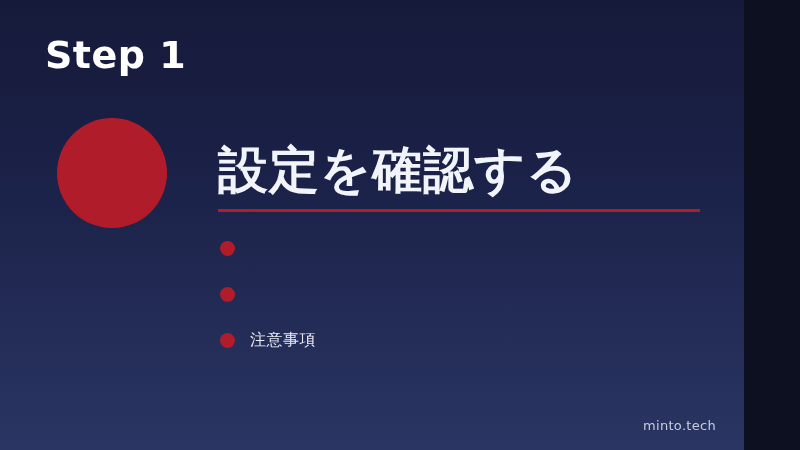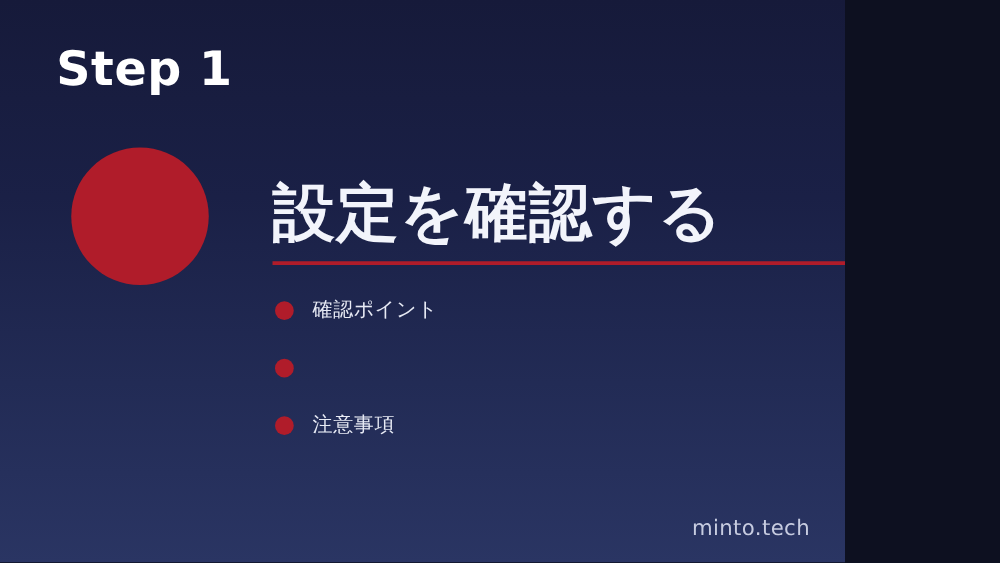--- a/index.html
+++ b/index.html
@@ -6,21 +6,21 @@
     margin: 0;
     padding: 0;
     background: #0d1020;
   }
   body {
     font-family: "DejaVu Sans", "Liberation Sans", sans-serif;
   }
 
   .slide {
     position: relative;
-    width: 676px;
+    width: 744px;
     height: 450px;
     overflow: hidden;
     background: linear-gradient(180deg, #161a3a 0%, #1a2046 35%, #222b55 68%, #2a3563 100%);
   }
 
   
   .step-badge {
     position: absolute;
     left: 57px;
     top: 118px;
@@ -106,21 +106,21 @@
     line-height: 20px;
     letter-spacing: 0.5px;
     white-space: nowrap;
   }
 
   
   .footer-brand {
     position: absolute;
     right: 28px;
     bottom: 17px;
-    font-size: 17px;
+    font-size: 13px;
     color: #c7cce0;
     letter-spacing: 0.3px;
   }
 </style>
 </head>
 <body>
 
 <div class="slide">
 
   <div class="step-badge">
@@ -129,21 +129,20 @@
   <div class="step-label">Step 1</div>
 
   <div class="title-block">
     <div class="slide-title">設定を確認する</div>
     <div class="title-rule"></div>
   </div>
 
   <ul class="bullet-list">
     <li class="bullet-item">
       <span class="bullet-dot"></span>
-      <span class="bullet-text">確認ポイント</span>
     </li>
     <li class="bullet-item">
       <span class="bullet-dot"></span>
     </li>
     <li class="bullet-item">
       <span class="bullet-dot"></span>
       <span class="bullet-text">注意事項</span>
     </li>
   </ul>
 

